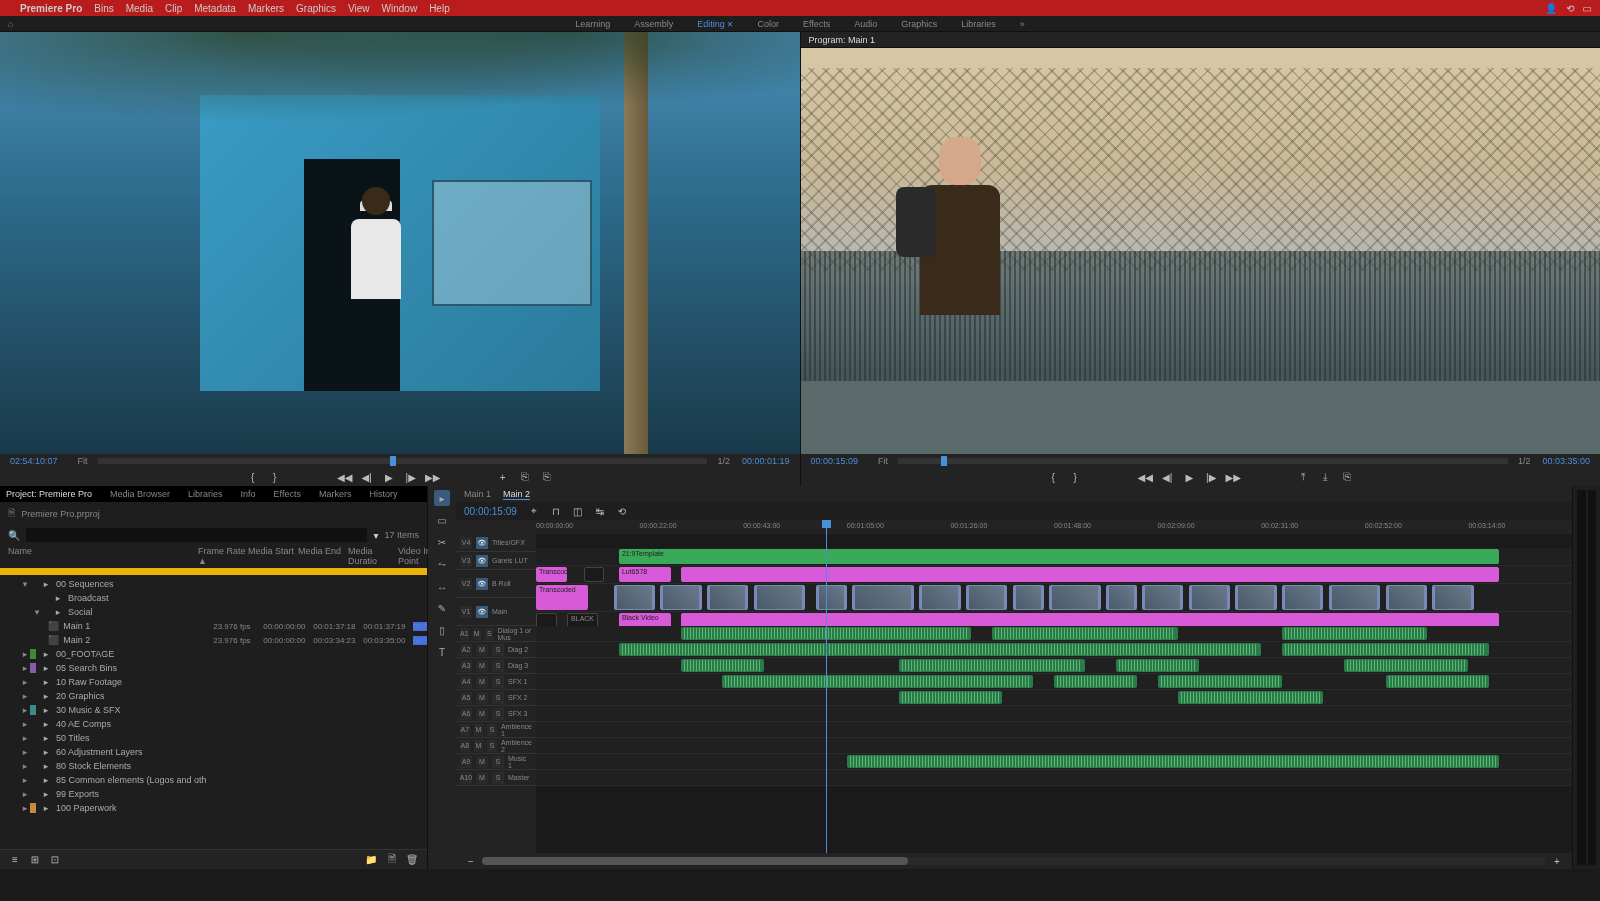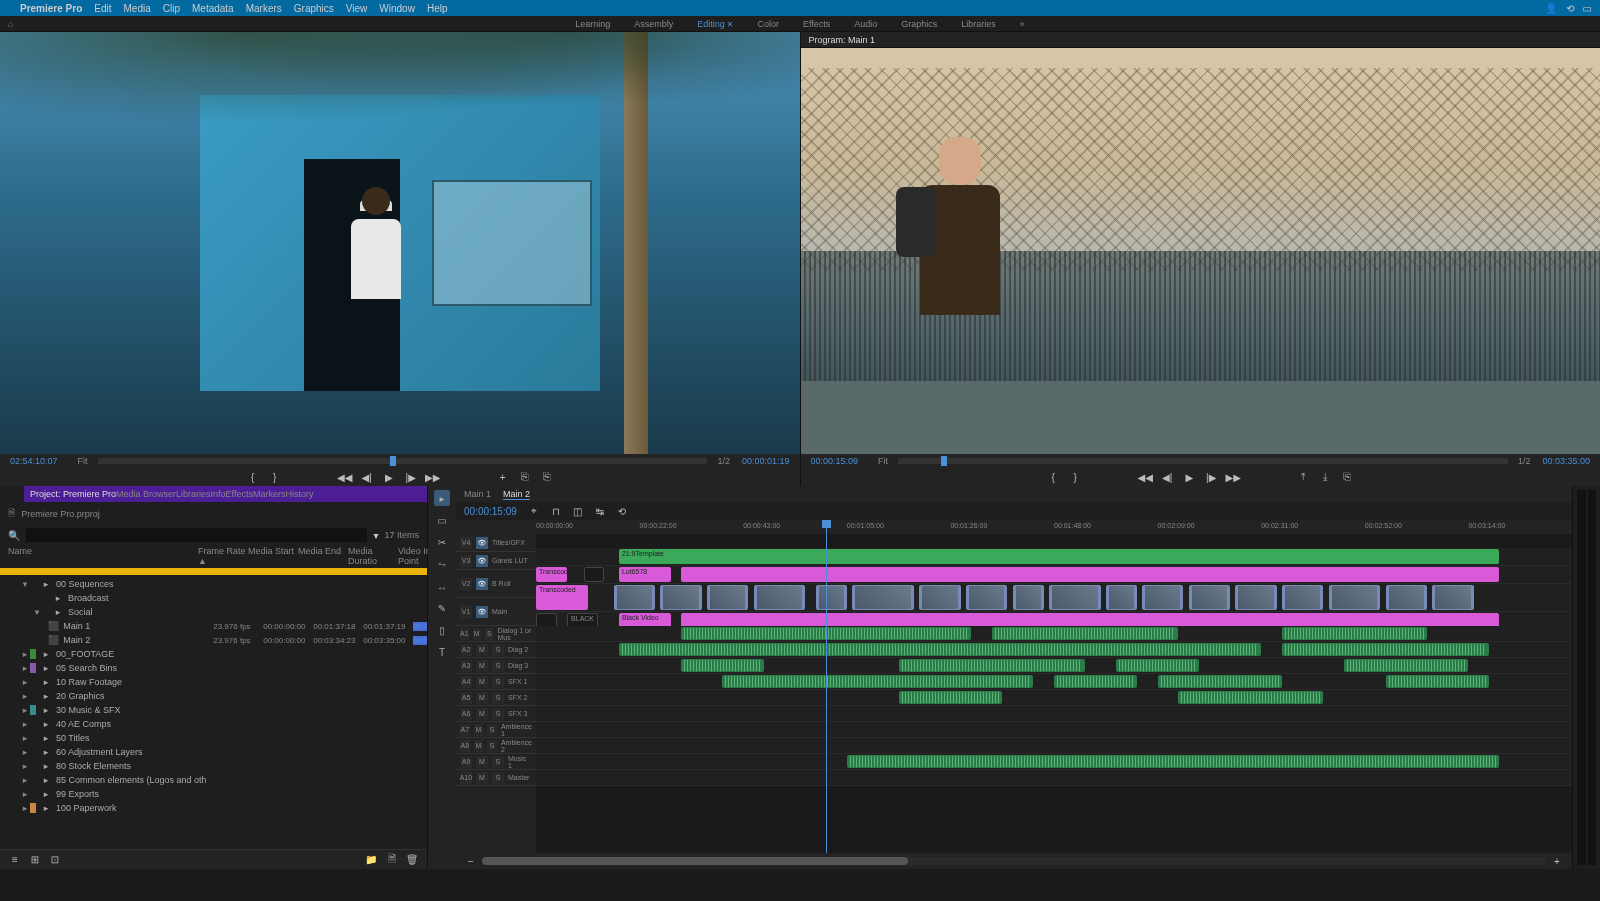--- a/index.html
+++ b/index.html
@@ -1,19 +1,19 @@
 <!DOCTYPE html>
 <html><head>
 <meta charset="utf-8">
 <style>
 * { margin: 0; padding: 0; box-sizing: border-box; font-family: 'Segoe UI', Arial, sans-serif; }
 body { background: #1a1a1a; color: #ccc; font-size: 10px; width: 1600px; height: 901px; overflow: hidden; }
 
 
-.mac-menubar { height: 16px; background: #0369a1; display: flex; align-items: center; padding: 4px 8px; gap: 12px; font-size: 10px; }
+.mac-menubar { height: 16px; background: #b91c1c; display: flex; align-items: center; padding: 4px 8px; gap: 12px; font-size: 10px; }
 .mac-menubar .app-name { font-weight: bold; }
 .mac-menubar .right { margin-left: auto; display:flex; gap:8px; align-items:center;}
 
 
 .workspace-bar { height: 16px; background: #1e1e1e; display: flex; align-items: center; justify-content: center; gap: 24px; font-size: 9px; color: #888; border-bottom:1px solid #111;}
 .workspace-bar .ws { cursor: pointer; }
 .workspace-bar .ws.active { color: #4a90d9; }
 .workspace-bar .home-icon { position:absolute; left:8px; color:#888;}
 .workspace-bar .close-x { color:#4a90d9; font-size:8px; margin-left:2px;}
 
@@ -54,21 +54,21 @@
 .scene-bridge .walkway { position:absolute; bottom:0; left:0; right:0; height:18%; background:#5a6a6a;}
 .scene-bridge .person2 { position:absolute; left:13%; top:22%; width:14%; height:70%;}
 .scene-bridge .person2 .head{ width:42px; height:48px; background:#d4a888; border-radius:40%; margin:0 auto;}
 .scene-bridge .person2 .hair{ position:absolute; top:-6px; left:50%; transform:translateX(-50%); width:56px; height:70px; background:linear-gradient(to bottom,#8a5a3a,#6a4a2a); border-radius:50% 50% 30% 30%; z-index:-1;}
 .scene-bridge .person2 .jacket{ width:80px; height:130px; background:#3a2a1a; margin:0 auto; border-radius:12px 12px 0 0;}
 .scene-bridge .person2 .backpack{ position:absolute; top:50px; left:-8px; width:40px; height:70px; background:#2a2a2a; border-radius:8px;}
 
 
 .lower { display:flex; height:383px; }
 .project-panel { width:428px; background:#1e1e1e; border-right:1px solid #111; display:flex; flex-direction:column;}
-.project-panel .tabs { height:16px; display:flex; gap:0; padding:0 6px; font-size:9px; color:#888; align-items:center; background:#4c1d95;margin-left:24px;}
+.project-panel .tabs { height:16px; display:flex; gap:18px; padding:0 6px; font-size:9px; color:#888; align-items:center; background:#000000;}
 .project-panel .tabs .tab.active{color:#ddd;}
 .project-panel .binhdr{ padding:4px 8px; font-size:9px; color:#888; display:flex; align-items:center; gap:6px;}
 .project-panel .search-row{ padding:2px 8px; display:flex; align-items:center; gap:6px;}
 .project-panel .search-row input{ flex:1; background:#111; border:none; color:#ccc; font-size:9px; padding:2px 4px; height:14px;}
 .project-panel .items-count{ margin-left:auto; color:#888; font-size:9px;}
 .project-panel .col-headers{ display:flex; padding:2px 8px; font-size:9px; color:#888; border-bottom:7px solid #eab308; }
 .project-panel .col-headers span:first-child{ flex:0 0 190px;}
 .project-panel .col-headers span{ flex:0 0 50px; }
 .project-panel .tree{ flex:1; overflow:auto; padding:2px 0;}
 .tree-row { display:flex; align-items:center; padding:1px 8px; font-size:9px; color:#aaa; cursor:pointer; height:14px;}
@@ -118,21 +118,21 @@
 .audio-meters{ width:28px; background:#1e1e1e; border-left:1px solid #111; padding:4px; display:flex; gap:2px;}
 .meter{ flex:1; background:#111; position:relative;}
 .meter .level{ position:absolute; bottom:0; left:0; right:0; background:linear-gradient(to top, #3a8a3a, #8aaa3a);}
 </style>
 </head>
 <body>
 
 <div class="mac-menubar">
   <span></span>
   <span class="app-name">Premiere Pro</span>
-  <span>Edit</span>
+  <span>Bins</span>
   <span>Media</span>
   <span>Clip</span>
   <span>Metadata</span>
   <span>Markers</span>
   <span>Graphics</span>
   <span>View</span>
   <span>Window</span>
   <span>Help</span>
   <div class="right">
     <span>👤</span>

